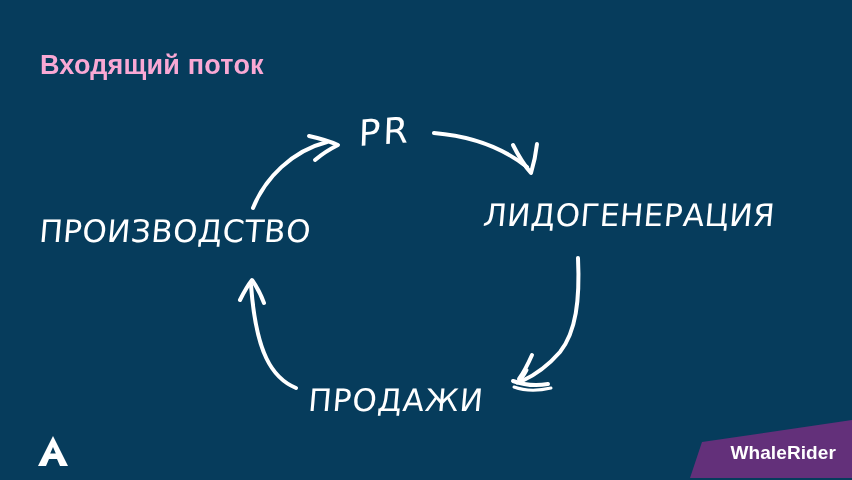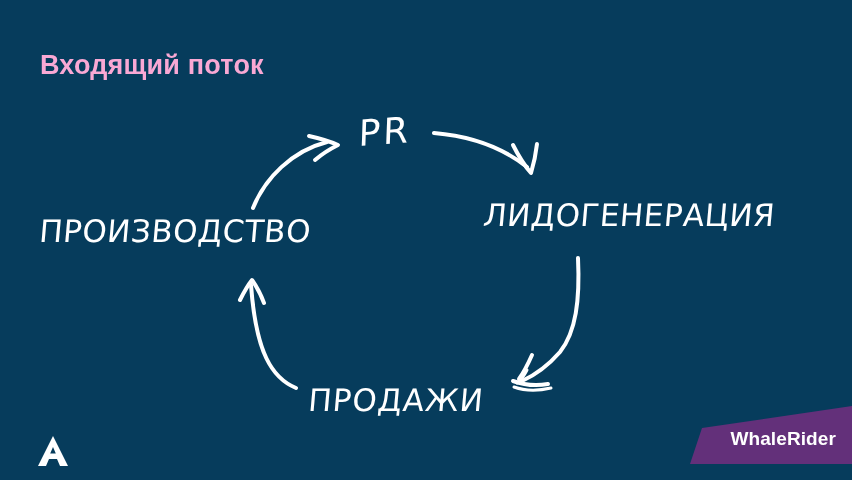--- a/index.html
+++ b/index.html
@@ -86,21 +86,21 @@
     left: 35px;
     top: 432px;
     width: 36px;
     height: 38px;
   }
 
   
   #brand-badge {
     position: absolute;
     right: 0;
-    bottom: 16px;
+    bottom: 2px;
     width: 162px;
     height: 58px;
   }
   #brand-shape {
     position: absolute;
     inset: 0;
     width: 100%;
     height: 100%;
   }
   #brand-text {

